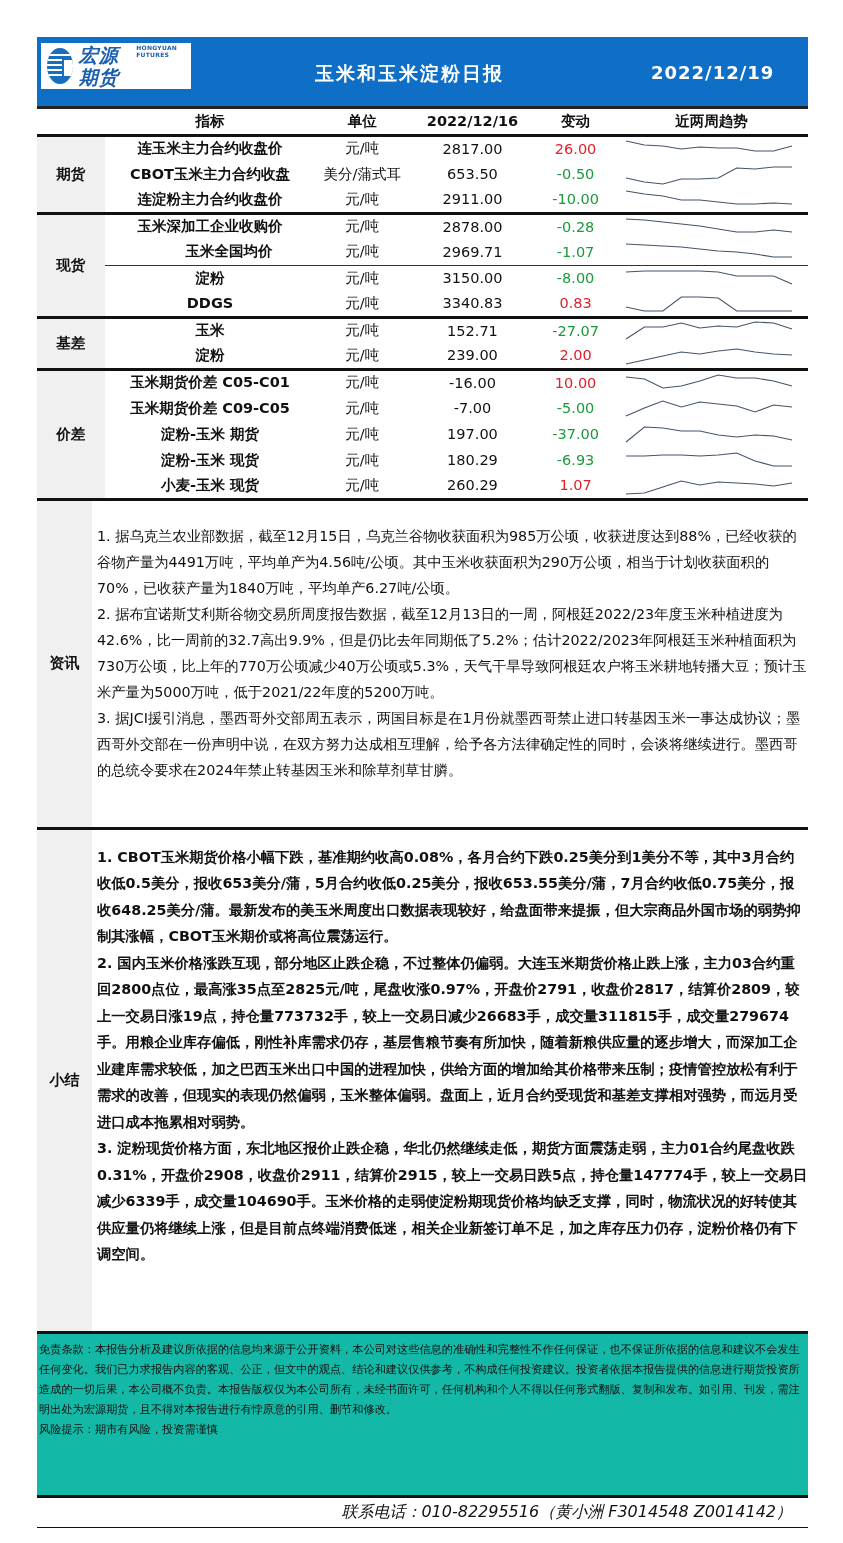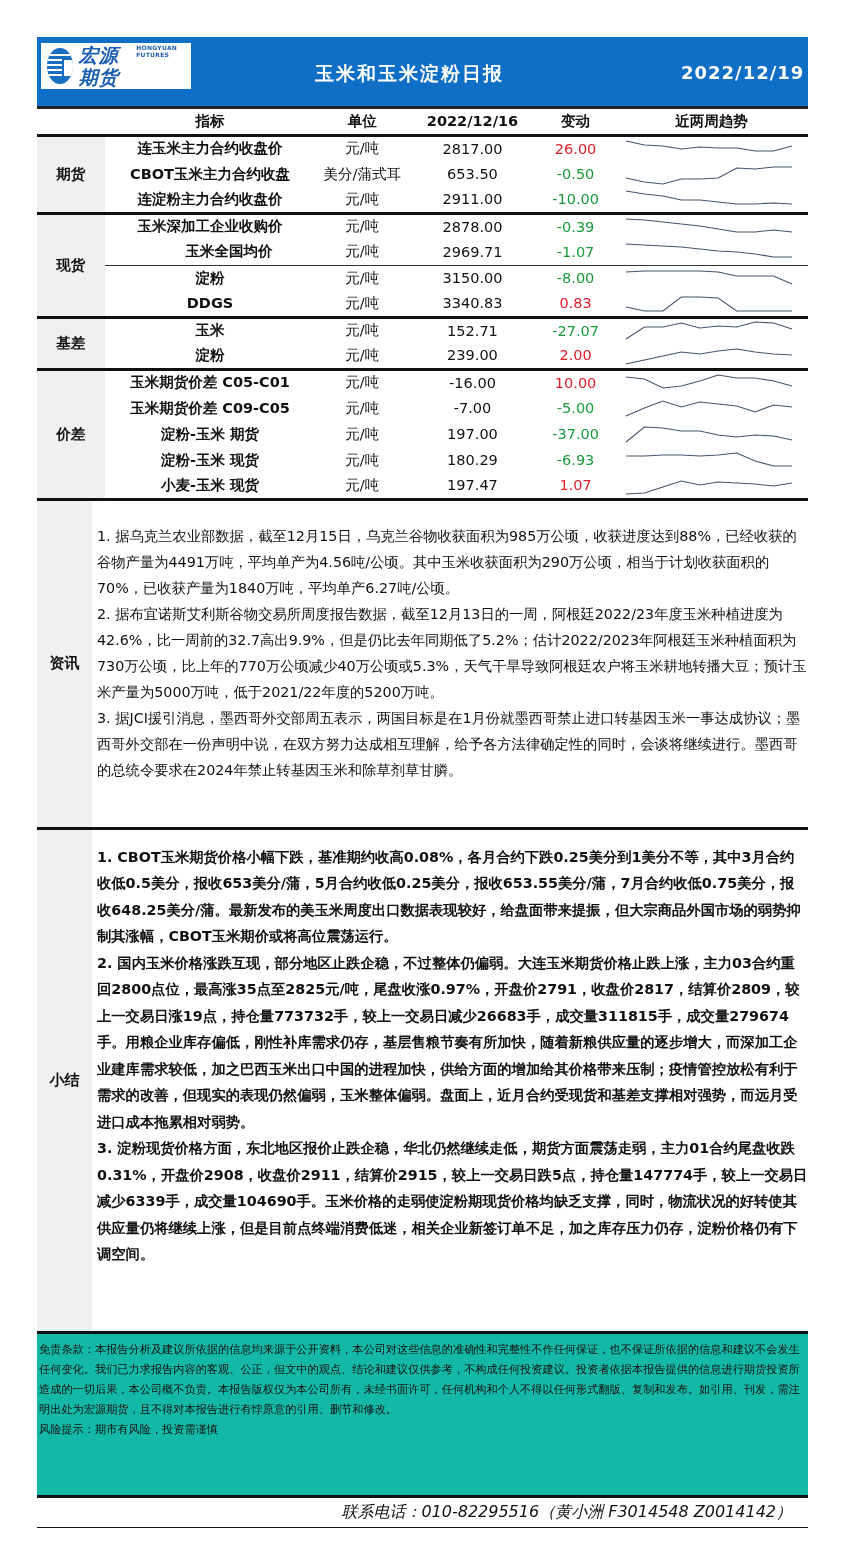--- a/index.html
+++ b/index.html
@@ -7,21 +7,21 @@
   .page { position: absolute; left: 37px; top: 37px; width: 771px; }
   .header { height: 72px; background: #0f6fc6; position: relative; border-bottom: 3px solid #222; }
   .logo-box { position: absolute; left: 4px; top: 6px; width: 150px; height: 46px; background: #fff; display: flex; align-items: center; padding-left: 6px; }
   .logo-mark { width: 36px; height: 36px; border-radius: 50%; background: #1a6ec0; position: relative; overflow: hidden; }
   .logo-mark::before { content: ""; position: absolute; left: 0; top: 6px; width: 36px; height: 2px; background: #fff; box-shadow: 0 5px 0 #fff, 0 10px 0 #fff, 0 15px 0 #fff, 0 20px 0 #fff; }
   .logo-mark::after { content: ""; position: absolute; left: 15px; top: 10px; width: 12px; height: 16px; background: #fff; border: 2px solid #1a6ec0; }
   .logo-text { margin-left: 6px; display: flex; flex-direction: row; }
   .logo-cn { color: #1a5fb0; font-weight: bold; font-size: 19px; letter-spacing: 1px; line-height: 22px; font-style: italic; }
   .logo-en { color: #1a5fb0; font-size: 6px; font-weight: bold; letter-spacing: 0.3px; }
   .title { position: absolute; left: 278px; top: 24px; color: #fff; font-weight: bold; font-size: 19px; letter-spacing: 2px; }
-  .date { position: absolute; left: 614px; top: 25px; color: #fff; font-weight: bold; font-size: 18px; letter-spacing: 1px; margin-left: 30px; }
+  .date { position: absolute; left: 614px; top: 25px; color: #fff; font-weight: bold; font-size: 18px; letter-spacing: 1px; }
 
   table.data { width: 771px; border-collapse: collapse; font-size: 14.5px; }
   table.data td, table.data th { height: 26px; padding: 0; text-align: center; white-space: nowrap; }
   .thead th { font-weight: bold; border-bottom: 3px solid #111; height: 26px; }
   .cat { background: #f0f0f0; font-weight: bold; width: 71px; }
   .ind { font-weight: bold; width: 215px; }
   .unit { width: 95px; }
   .val { width: 130px; }
   .chg { width: 82px; }
   .trend { width: 194px; }
@@ -102,21 +102,21 @@
             <svg class="spark" viewBox="0 0 168 22">
               <polyline points="1.0,3.0 19.4,6.0 37.9,8.0 56.3,12.0 74.8,12.0 93.2,14.0 111.7,16.0 130.1,16.0 148.6,15.0 167.0,16.0"></polyline>
             </svg>
           </td>
         </tr>
         <tr>
           <td class="cat" rowspan="4" style="border-bottom: 3px solid rgb(17, 17, 17);">现货</td>
           <td class="ind">玉米深加工企业收购价</td>
           <td class="unit">元/吨</td>
           <td class="val">2878.00</td>
-          <td class="chg green" style="color: rgb(26, 154, 58);">-0.39</td>
+          <td class="chg green" style="color: rgb(26, 154, 58);">-0.28</td>
           <td class="trend">
             <svg class="spark" viewBox="0 0 168 22">
               <polyline points="1.0,3.0 19.4,4.0 37.9,6.0 56.3,8.0 74.8,10.0 93.2,13.0 111.7,16.0 130.1,16.0 148.6,14.0 167.0,16.0"></polyline>
             </svg>
           </td>
         </tr>
         <tr>
           <td class="ind b" style="border-bottom: 1px solid rgb(51, 51, 51); padding-left: 38px;">玉米全国均价</td>
           <td class="unit b" style="border-bottom: 1px solid rgb(51, 51, 51);">元/吨</td>
           <td class="val b" style="border-bottom: 1px solid rgb(51, 51, 51);">2969.71</td>
@@ -213,21 +213,21 @@
           <td class="chg green" style="color: rgb(26, 154, 58);">-6.93</td>
           <td class="trend">
             <svg class="spark" viewBox="0 0 168 22">
               <polyline points="1.0,7.0 19.4,7.0 37.9,6.0 56.3,6.0 74.8,7.0 93.2,6.0 111.7,4.0 130.1,12.0 148.6,17.0 167.0,17.0"></polyline>
             </svg>
           </td>
         </tr>
         <tr class="sec-end">
           <td class="ind">小麦-玉米 现货</td>
           <td class="unit">元/吨</td>
-          <td class="val">197.47</td>
+          <td class="val">260.29</td>
           <td class="chg red" style="color: rgb(224, 32, 42);">1.07</td>
           <td class="trend">
             <svg class="spark" viewBox="0 0 168 22">
               <polyline points="1.0,20.0 19.4,19.0 37.9,13.0 56.3,7.0 74.8,11.0 93.2,8.0 111.7,9.0 130.1,10.0 148.6,12.0 167.0,9.0"></polyline>
             </svg>
           </td>
         </tr>
       </tbody>
   </table>
 

